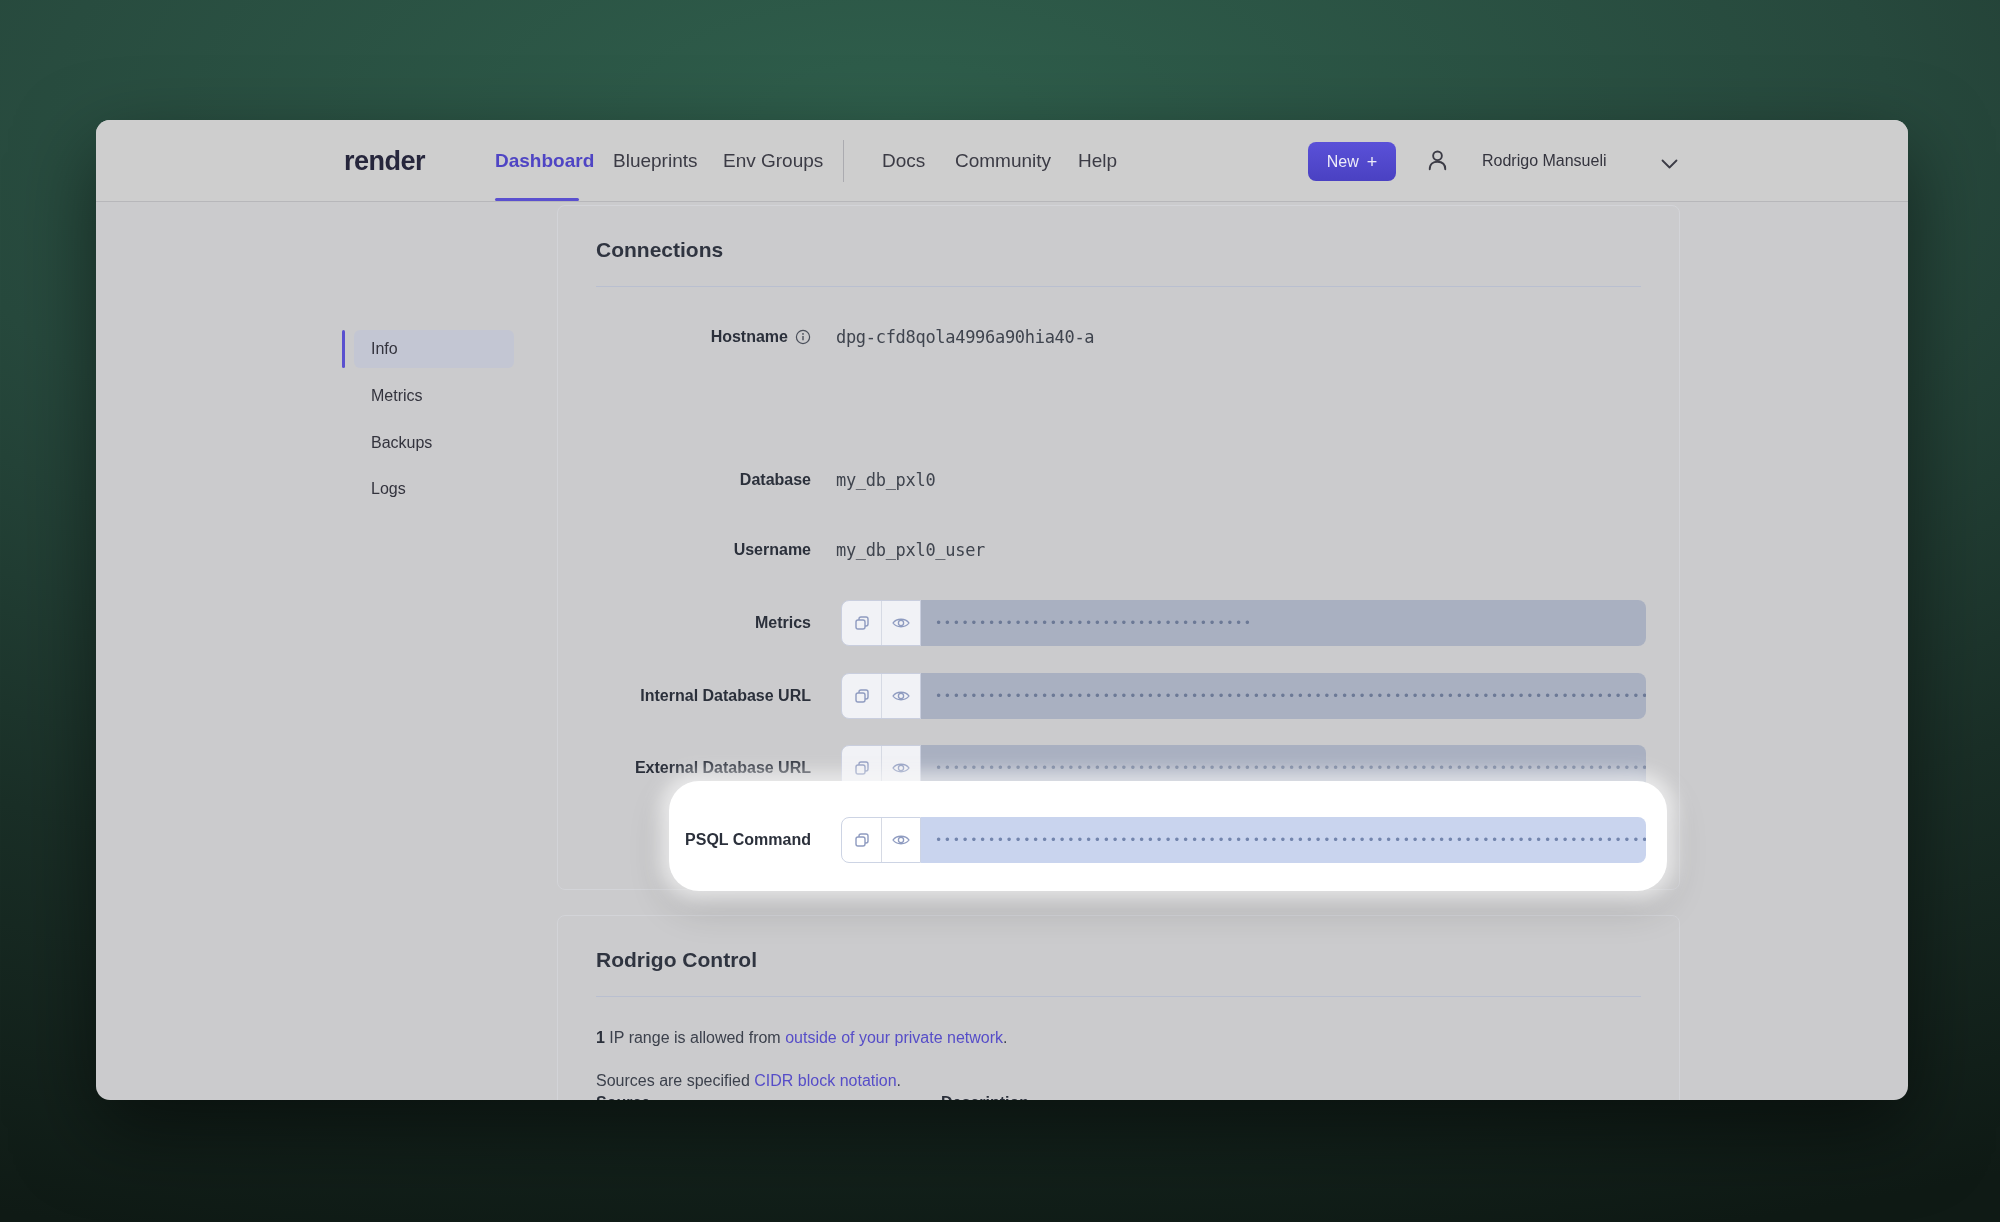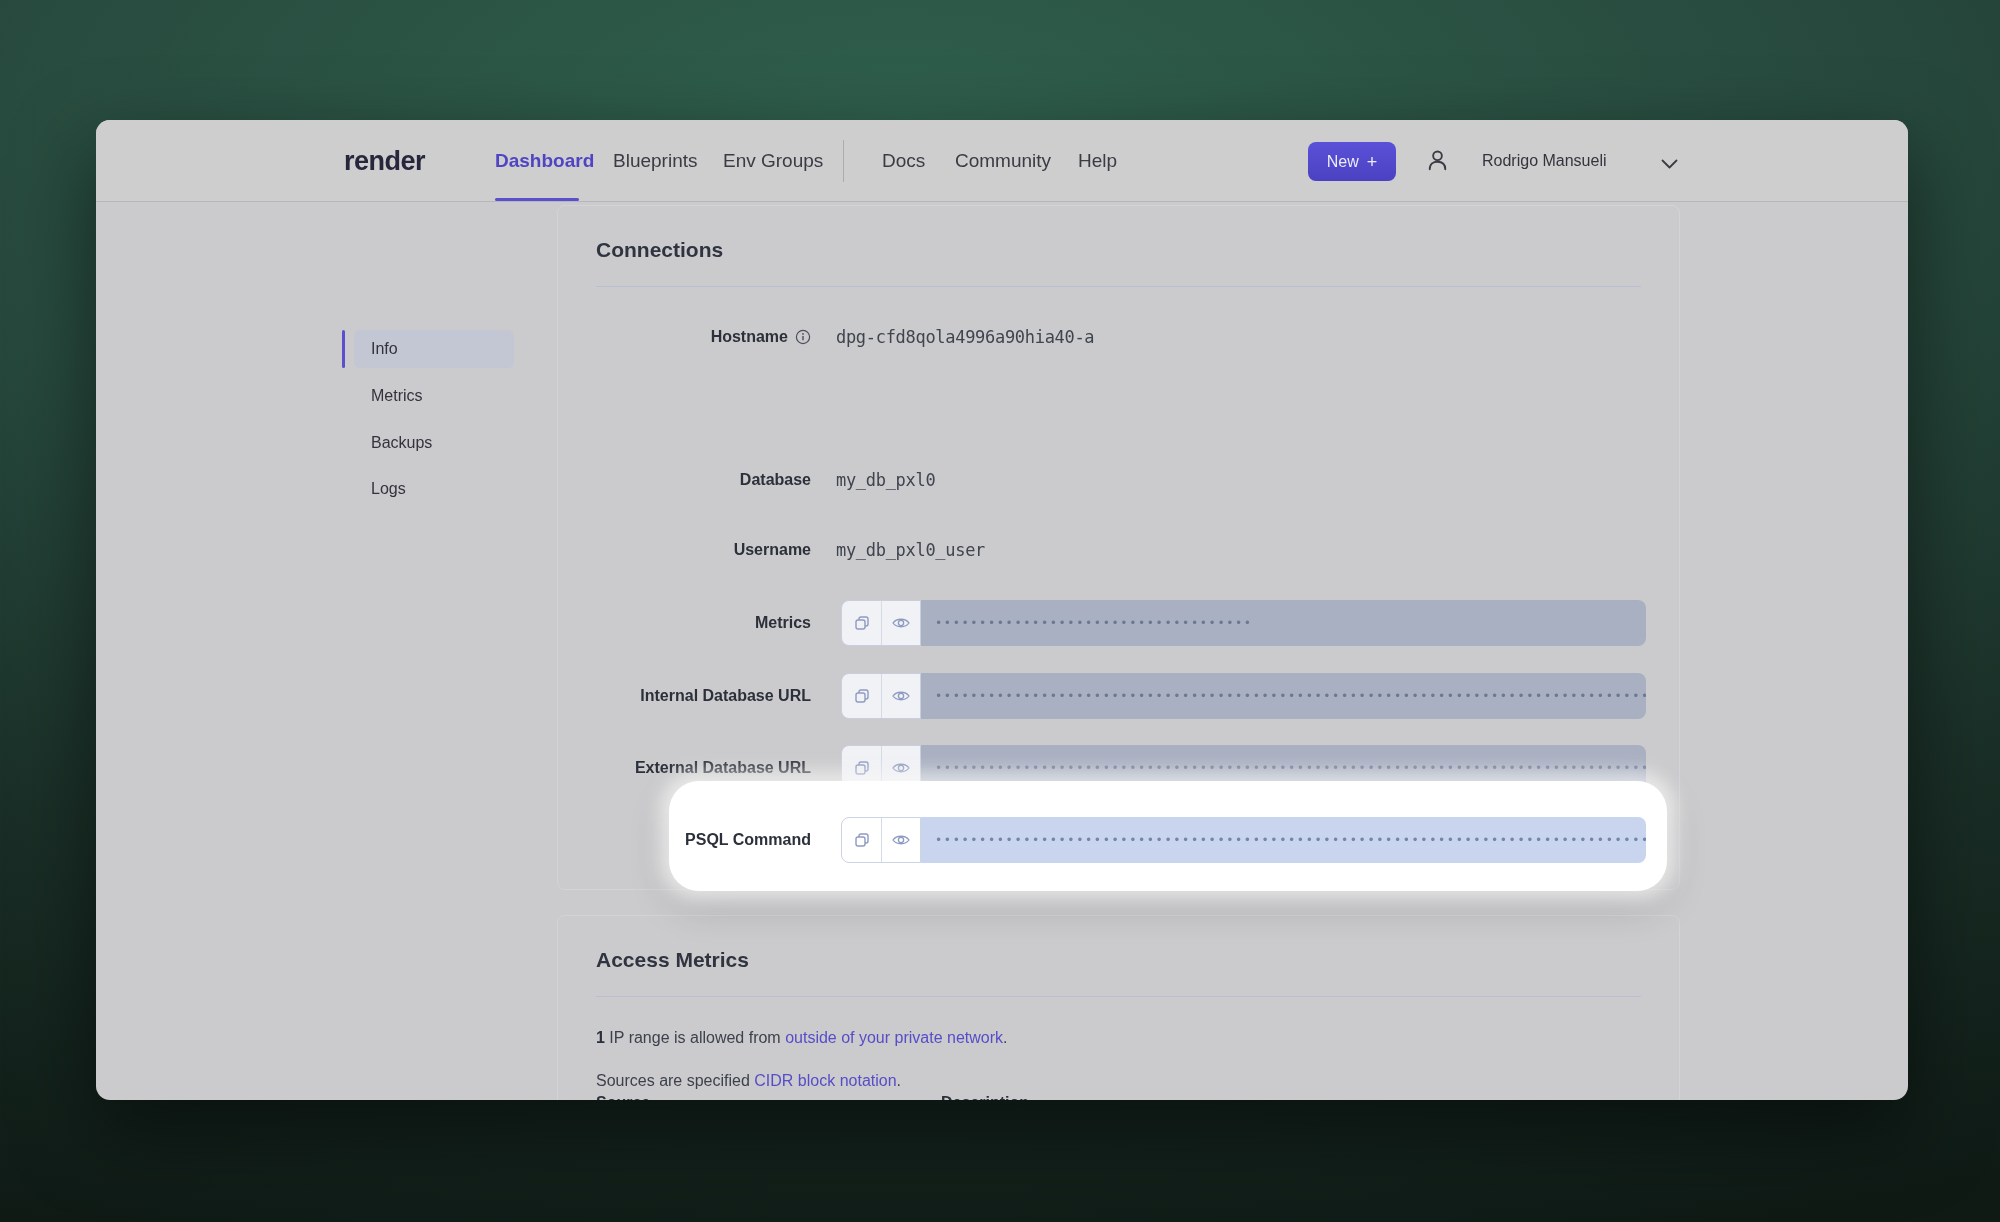--- a/index.html
+++ b/index.html
@@ -249,21 +249,21 @@
           </button>
         </div>
         <div class="mask-field">
           <span class="dots">••••••••••••••••••••••••••••••••••••••••••••••••••••••••••••••••••••••••••••••••••••••••••••••••</span>
         </div>
       </div>
     </div>
   </section>
 
   <section class="panel" id="access-panel">
-    <h2 class="panel-title">Access Metrics</h2>
+    <h2 class="panel-title">Rodrigo Control</h2>
     <div class="panel-divider"></div>
 
     <p class="access-line" style="top:113px"><b>1</b><span> IP range is allowed from </span><a class="link">outside of your private network</a><span>.</span></p>
 
     <p class="access-line" style="top:156px"><span>Sources are specified </span><a class="link">CIDR block notation</a><span>.</span></p>
 
     <div class="col-header" id="source-header">Source</div>
     <div class="col-header" id="description-header">Description</div>
   </section>
 

